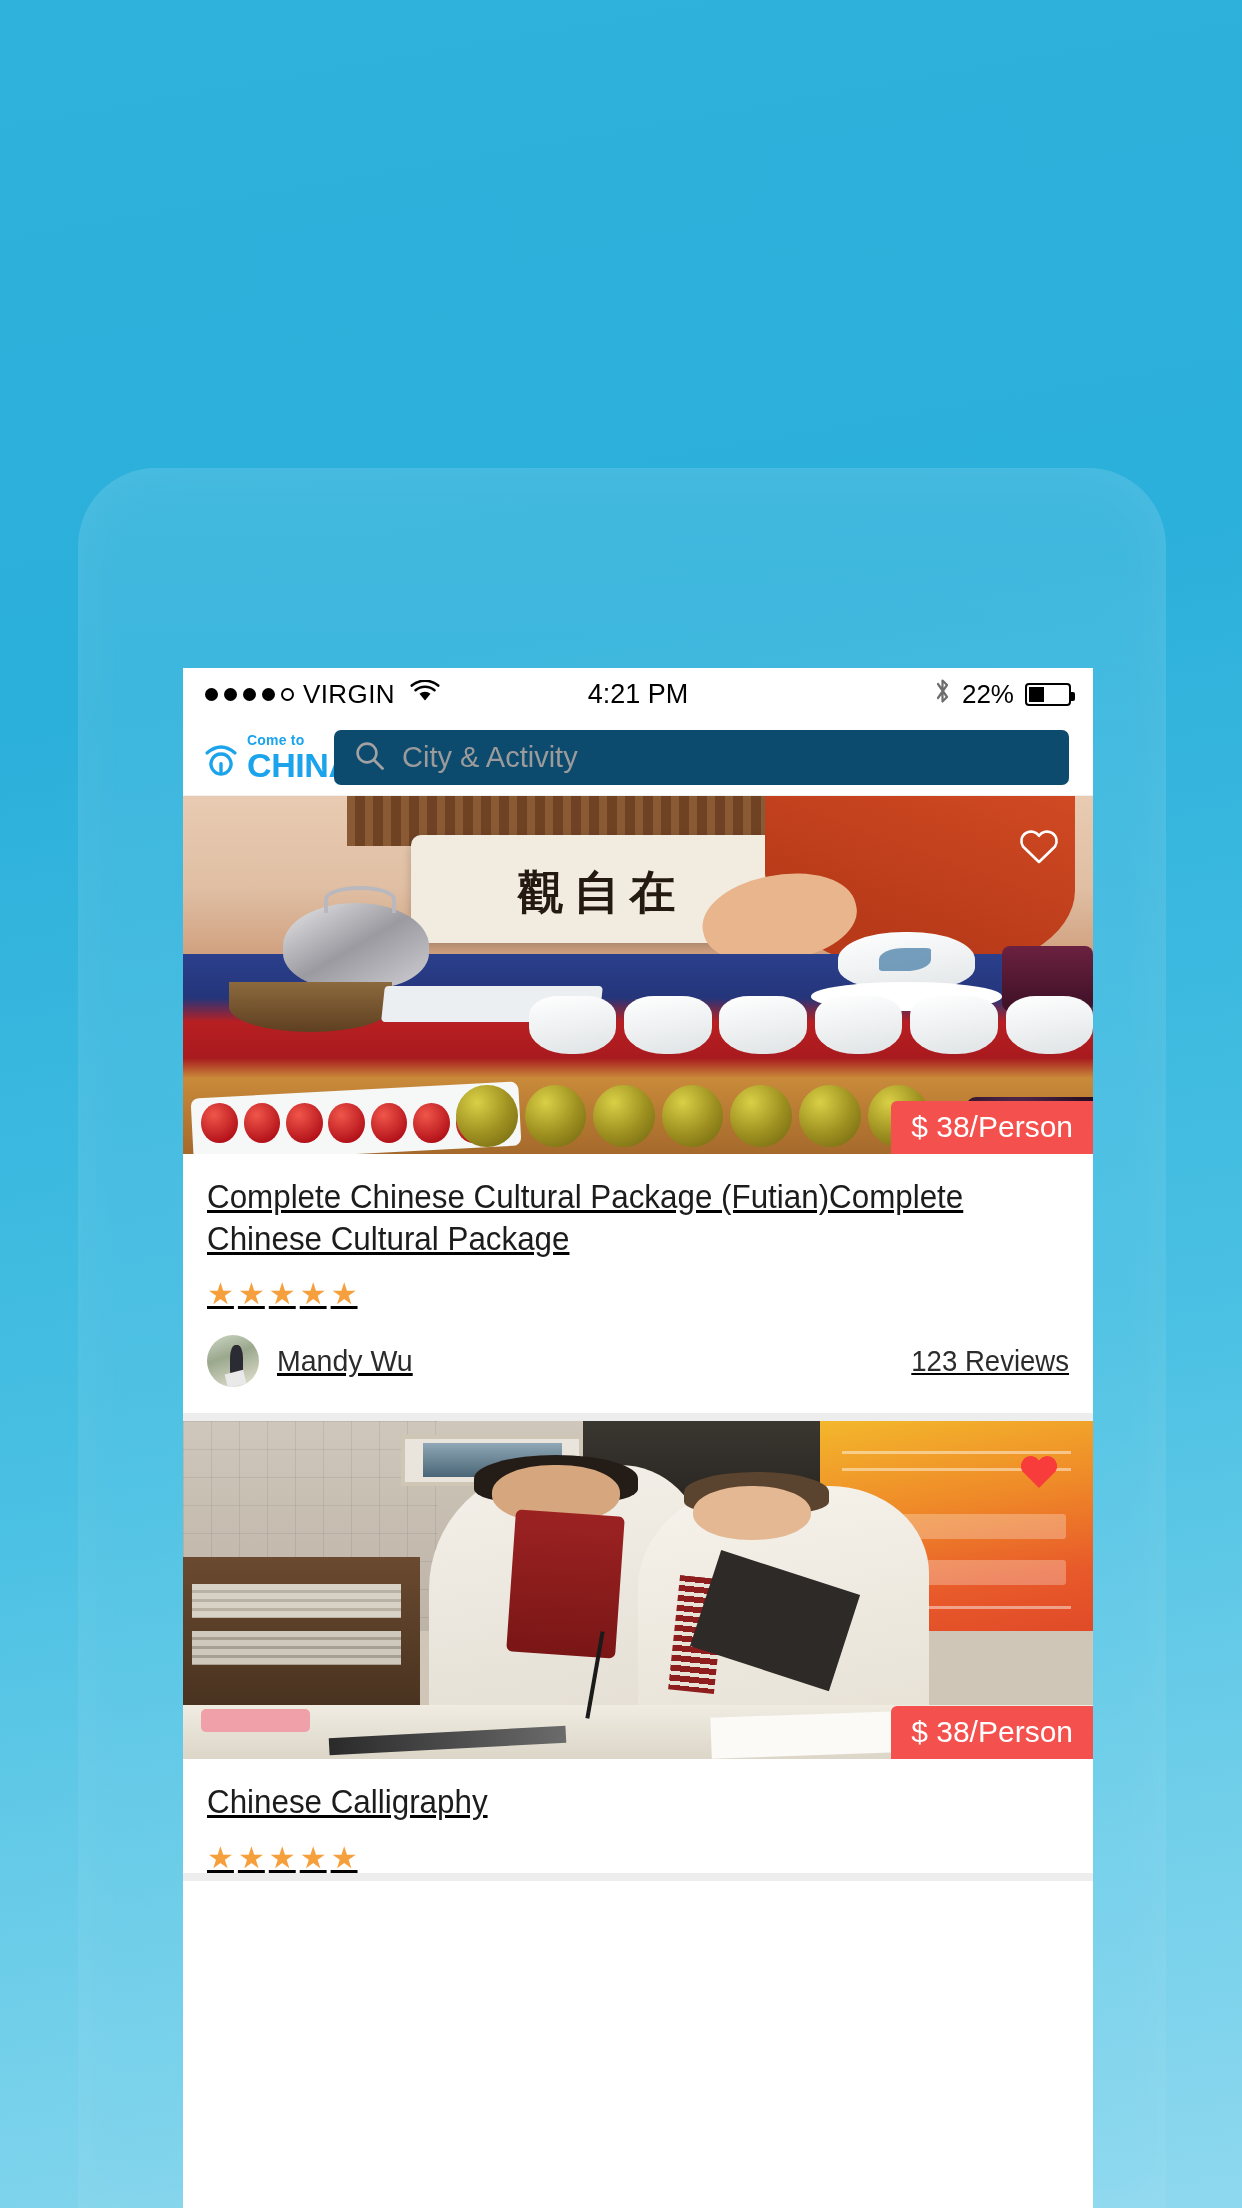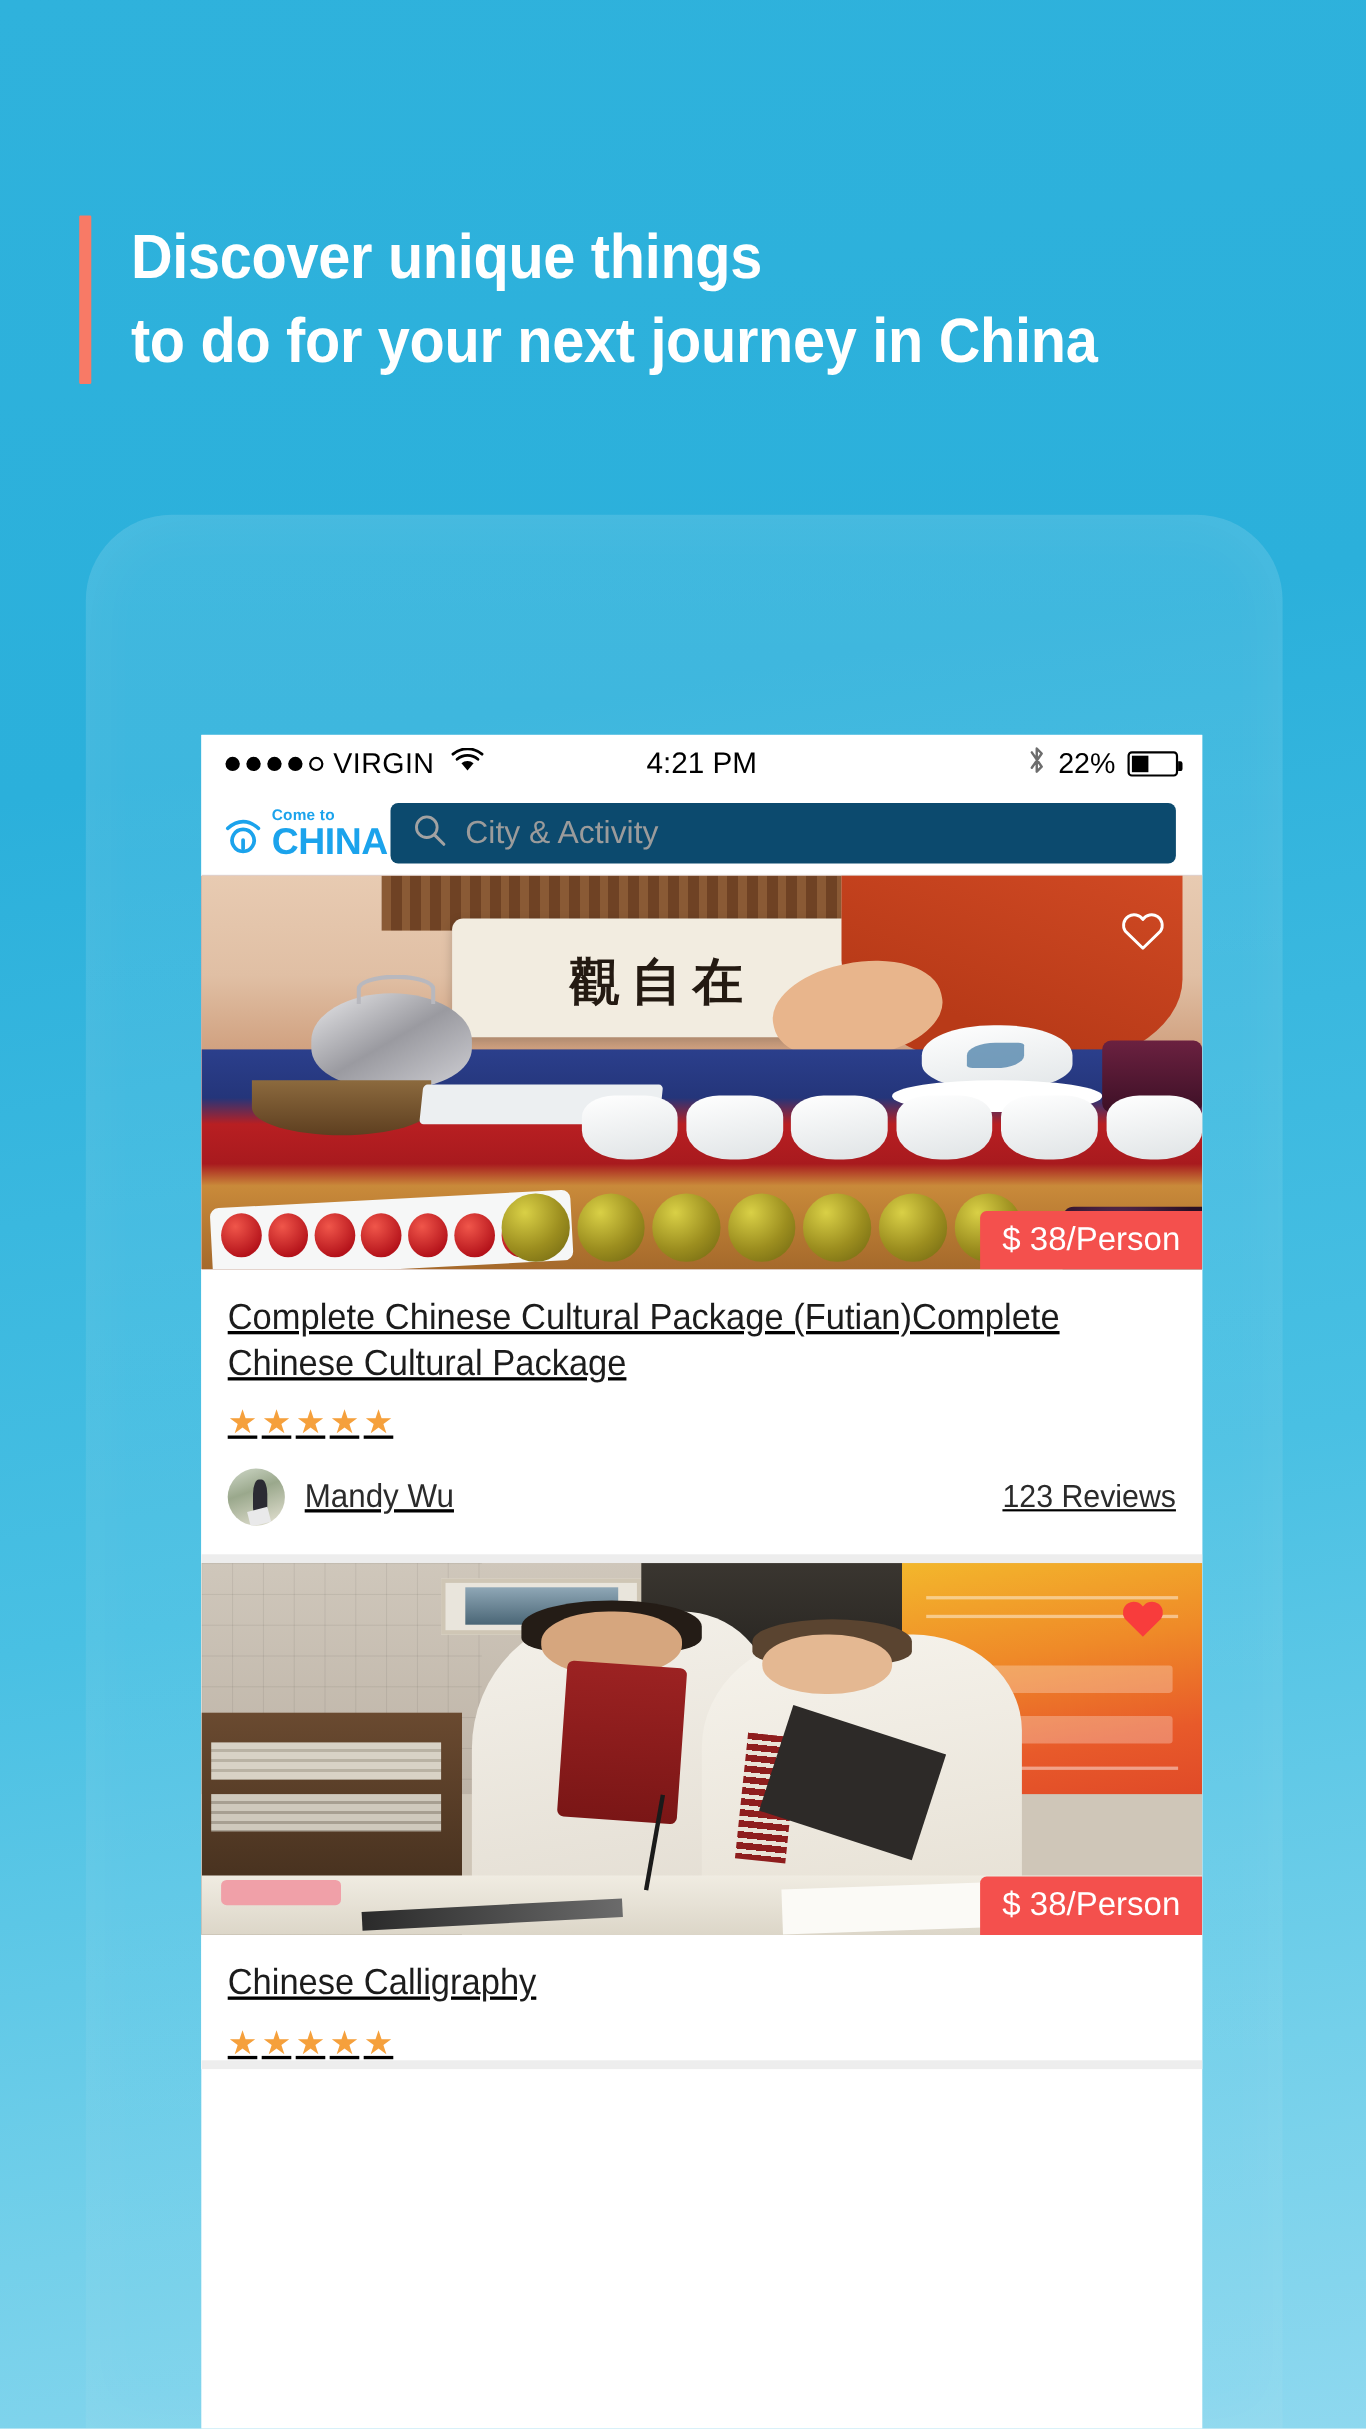--- a/index.html
+++ b/index.html
@@ -102,21 +102,21 @@
     width: 36%; background: #000;
   }
 
   
   .app-header {
     height: 76px;
     background: #ffffff;
     display: flex;
     align-items: center;
     padding: 0 24px 0 18px;
-    gap: 24px;
+    gap: 3px;
     border-bottom: 1px solid #f0f0f0;
   }
   .logo { display: flex; align-items: center; gap: 6px; flex: 0 0 auto; width: 130px; }
   .logo-mark { width: 40px; height: 40px; flex: 0 0 auto; }
   .logo-text { line-height: 1; }
   .logo-come { font-size: 14px; font-weight: bold; color: #1ba3ec; letter-spacing: 0.2px; display:block; }
   .logo-china { font-size: 34px; font-weight: bold; color: #1ba3ec; letter-spacing: -0.4px; display:block; margin-top: 1px; }
 
   .search-box {
     flex: 1 1 auto;
@@ -318,27 +318,20 @@
   .p2-strip { position:absolute; left:16%; bottom:3%; width:26%; height:5%;
     background: linear-gradient(90deg,#2a2a2a 0%, #6b6b6b 100%); transform: rotate(-3deg); }
   .p2-pink { position:absolute; left:2%; bottom:8%; width:12%; height:7%;
     background:#f0a0a8; border-radius:5px; }
 </style>
 </head>
 <body>
 
 <div id="stage">
 
-  <div class="headline-wrap">
-    <div class="accent-bar"></div>
-    <div>
-      <div class="headline">Discover unique things</div>
-      <div class="headline">to do for your next journey in China</div>
-    </div>
-  </div>
 
   <div class="phone-body"></div>
 
   <div class="phone-screen">
 
     <div class="status-bar">
       <div class="status-left">
         <span class="dots">
           <i class="dot"></i>
             <i class="dot"></i>

